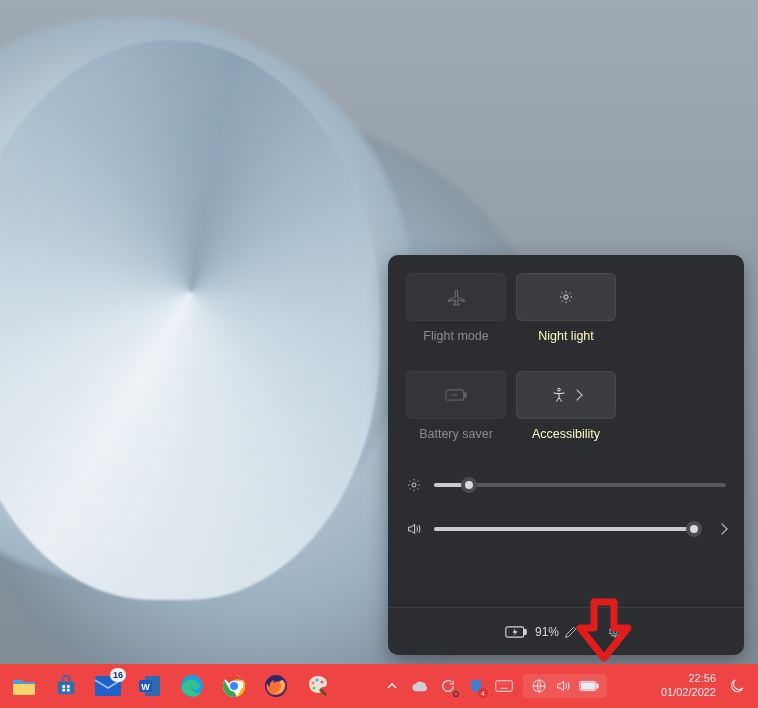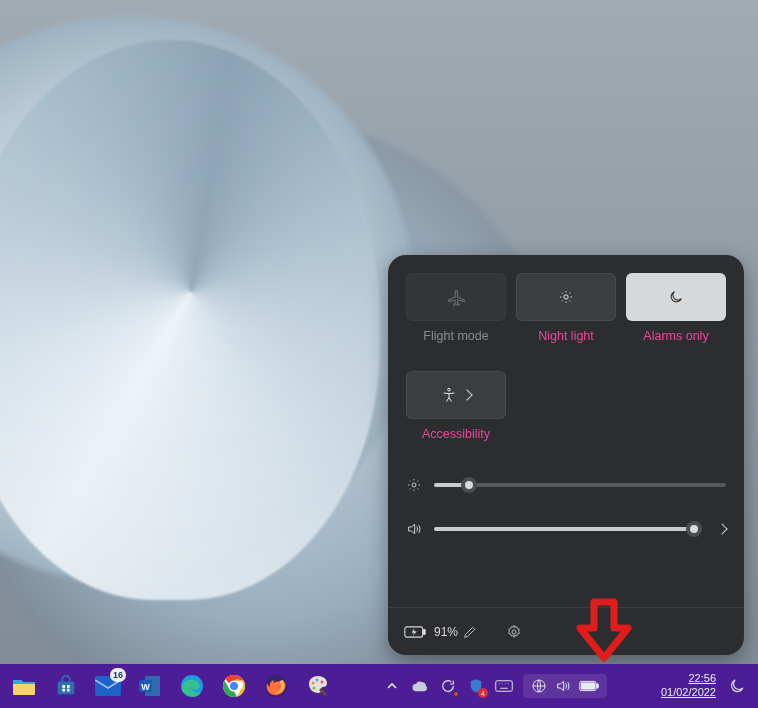--- a/index.html
+++ b/index.html
@@ -24,40 +24,40 @@
     filter: blur(1px);
     opacity: 0.9;
   }
 
   
   .panel {
     position: absolute;
     left: 388px; top: 255px;
     width: 356px; height: 400px;
     background: #2b2d30;
-    border-radius: 18px;
+    border-radius: 10px;
     color: #e6e6e6;
     font-size: 12px;
     padding: 18px 18px 0 18px;
     box-shadow: 0 6px 20px rgba(0,0,0,0.35);
   }
   .tile-row { display: flex; gap: 10px; }
   .tile-group { display: flex; flex-direction: column; align-items: center; width: 100px; }
   .tile {
     width: 100px; height: 48px;
     background: #3b3d41;
     border: 1px solid rgba(255,255,255,0.07);
     border-radius: 6px;
     display: flex; align-items: center; justify-content: center;
     gap: 6px;
     cursor: pointer;
   }
   .tile.active { background: #d6d8da; color: #222; }
   .tile.disabled { opacity: 0.55; cursor: default; }
-  .tile-label { margin-top: 8px; font-size: 12.5px; color: #ec4899; text-align: center; white-space: nowrap; }
+  .tile-label { margin-top: 8px; font-size: 12.5px; color: #fef9c3; text-align: center; white-space: nowrap; }
   .tile-label.dim { color: #8a8c90; }
   .row2 { margin-top: 28px; }
 
   .ico { display: inline-flex; }
   .chev { width: 8px; height: 8px; border-right: 1.5px solid currentColor; border-top: 1.5px solid currentColor; transform: rotate(45deg); opacity: .85; }
 
   
   .slider-row {
     display: flex; align-items: center; gap: 12px;
     margin-top: 36px;
@@ -73,36 +73,35 @@
   }
   .slider .thumb {
     position: absolute; top: 50%; width: 16px; height: 16px; margin-top: -8px; margin-left: -8px;
     background: #d9dbde; border: 4px solid #4a4c50; border-radius: 50%;
   }
 
   
   .panel-footer {
     position: absolute; left: 0; right: 0; bottom: 0; height: 48px;
     border-top: 1px solid rgba(255,255,255,0.08);
-    display: flex; align-items: center; justify-content: flex-start;
+    display: flex; align-items: center; justify-content: center;
     padding: 0 16px;
     color: #d8d8d8;
   }
   .battery-chunk { display: flex; align-items: center; gap: 8px; }
   .footer-actions { display: flex; align-items: center; gap: 20px; }
   .ghost-btn { width: 24px; height: 24px; display: flex; align-items: center; justify-content: center; cursor: pointer; opacity: .85; }
 
   
   .taskbar {
     position: absolute; left: 0; right: 0; bottom: 0; height: 44px;
-    background: #4c1d95;
+    background: #ef4444;
     display: flex; align-items: center;
     color: #e9eef4; font-size: 11px;
     padding: 0 6px 0 4px;
-    text-decoration: underline;
   }
   .tb-left { display: flex; align-items: center; gap: 14px; padding-left: 6px; }
   .app-ico {
     width: 28px; height: 28px; border-radius: 4px;
     display: flex; align-items: center; justify-content: center;
     position: relative;
     cursor: pointer;
   }
   .badge {
     position: absolute; top: -4px; right: -4px;
@@ -162,35 +161,37 @@
         <span class="ico">
           <svg width="16" height="16" viewBox="0 0 24 24" fill="none" stroke="#e6e6e6" stroke-width="1.5">
               <circle cx="12" cy="12" r="3.2"></circle>
               <path d="M12 3v2M12 19v2M3 12h2M19 12h2M5.5 5.5l1.4 1.4M17.1 17.1l1.4 1.4M5.5 18.5l1.4-1.4M17.1 6.9l1.4-1.4"></path>
             </svg>
         </span>
       </div>
       <div class="tile-label">Night light</div>
     </div>
 
+  </div>
+
+  <div class="tile-row row2">
+
+
     <div class="tile-group">
-      <div class="tile active">
-        <span class="ico">
-          <svg width="16" height="16" viewBox="0 0 24 24" fill="none" stroke="#2a2a2a" stroke-width="1.6">
-              <path d="M20 14.5A8 8 0 1 1 9.5 4a6.5 6.5 0 0 0 10.5 10.5z"></path>
-            </svg>
-        </span>
-      </div>
-      <div class="tile-label">Alarms only</div>
-    </div>
-  </div>
-
-  <div class="tile-row row2">
-
-
+      <div class="tile disabled">
+        <span class="ico">
+          <svg width="22" height="12" viewBox="0 0 26 14" fill="none" stroke="#8a8c90" stroke-width="1.3">
+              <rect x="1" y="1" width="21" height="12" rx="2"></rect>
+              <rect x="23" y="4" width="2" height="6" rx="1" fill="#8a8c90"></rect>
+              <path d="M8 7h7" stroke="#8a8c90"></path>
+            </svg>
+        </span>
+      </div>
+      <div class="tile-label dim">Battery saver</div>
+    </div>
 
     <div class="tile-group">
       <div class="tile">
         <span class="ico">
           <svg width="16" height="16" viewBox="0 0 24 24" fill="none" stroke="#e6e6e6" stroke-width="1.5">
               <circle cx="12" cy="4" r="2"></circle>
               <path d="M4 9l8 1 8-1M12 10v6M12 16l-4 6M12 16l4 6"></path>
             </svg>
         </span>
         <span class="chev"></span>

